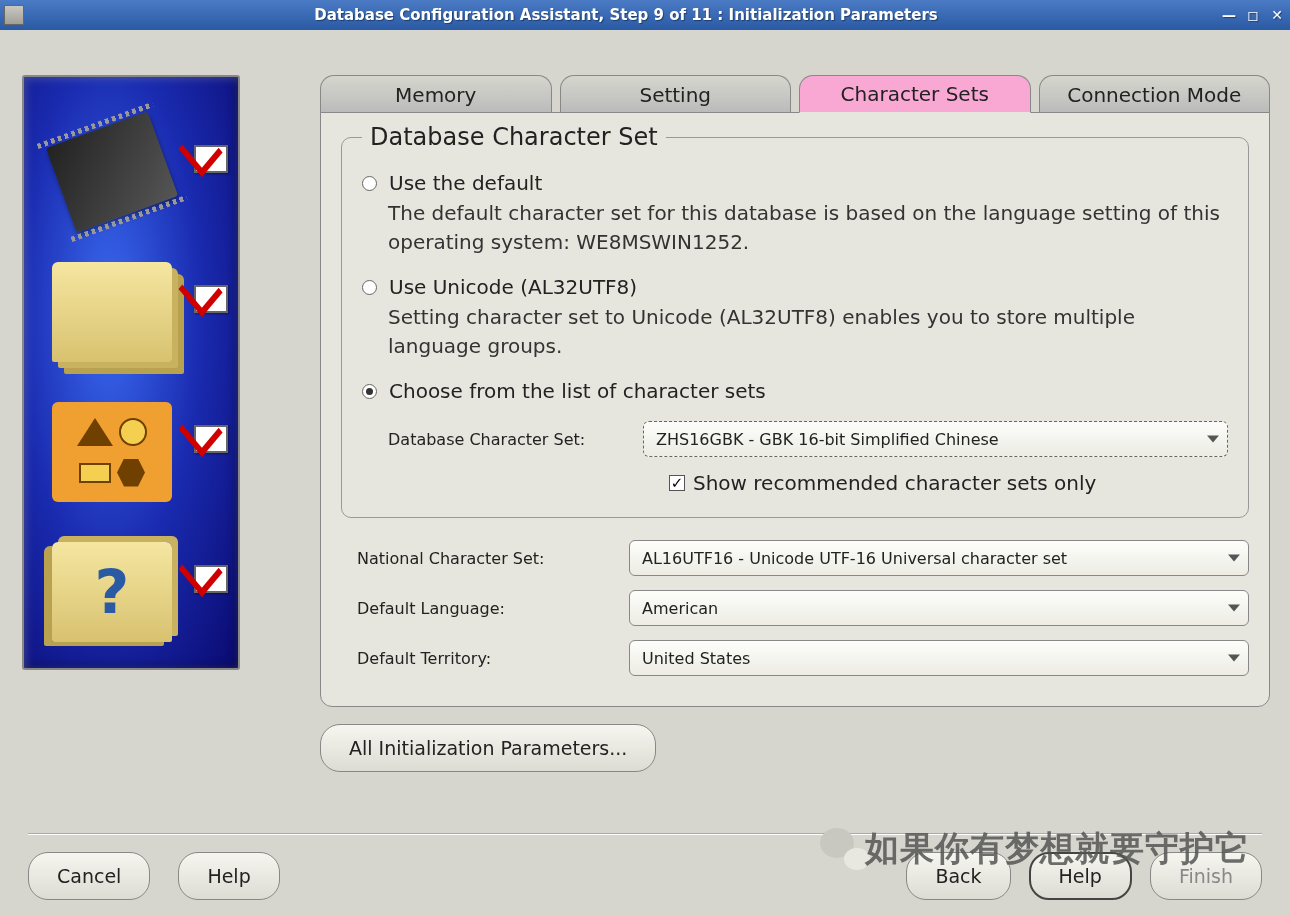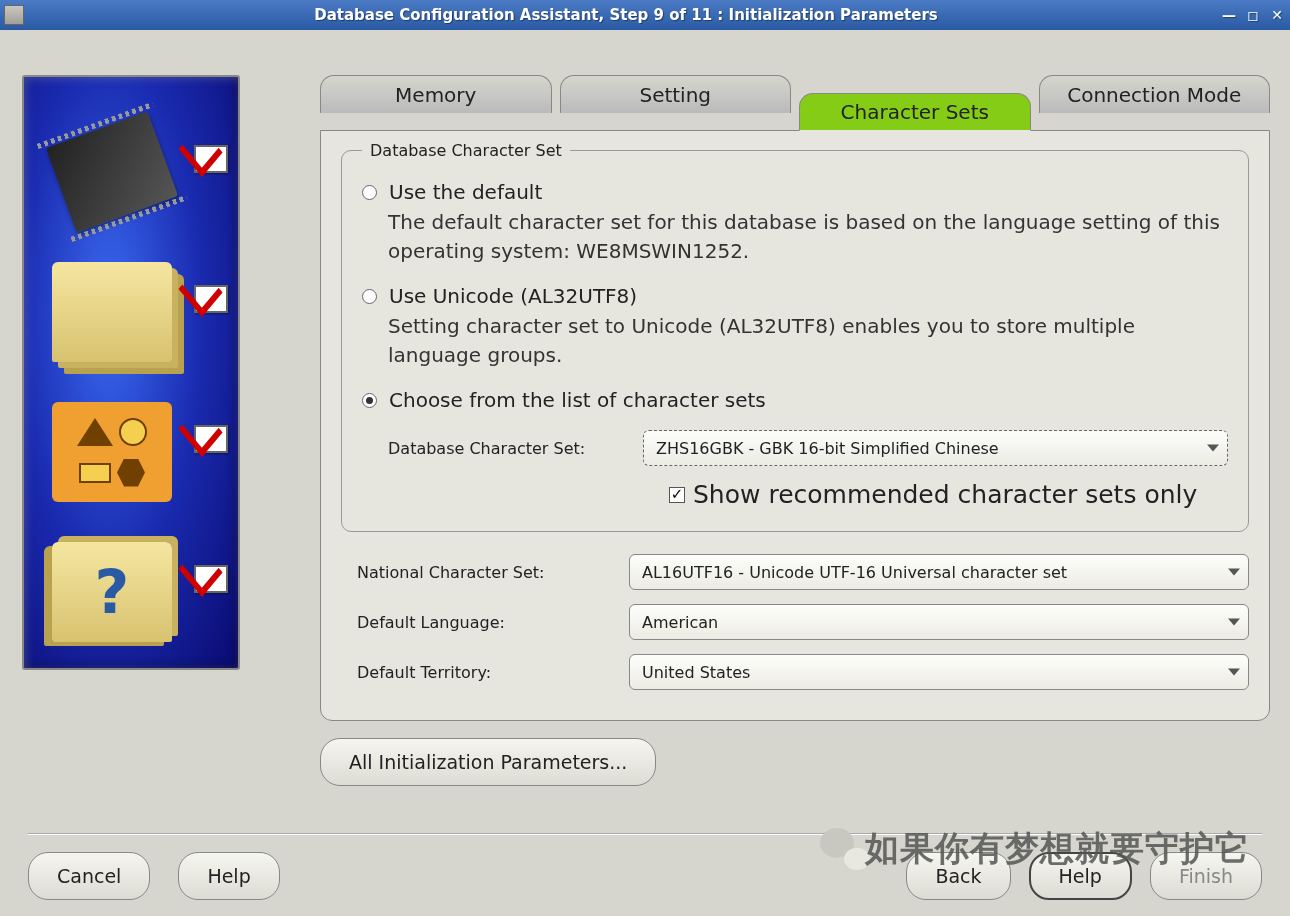--- a/index.html
+++ b/index.html
@@ -116,45 +116,44 @@
     height: 38px;
     background: linear-gradient(to bottom,#d6d6ce,#bababa);
     border: 1px solid #888;
     border-bottom: none;
     border-radius: 14px 14px 0 0;
     display:flex;align-items:center;justify-content:center;
     font-size:20px;
     cursor:pointer;
   }
   .tab.active {
-    background: #84cc16;
+    background: #f9a8d4;
     font-weight: normal;
     position:relative;
     z-index:2;
     border-bottom: 1px solid #e6e6de;
-    margin-top: 18px;
   }
   .tab-panel {
     background:#e6e6de;
     border:1px solid #888;
     border-radius: 0 0 12px 12px;
     padding: 10px 20px 16px 20px;
     position:relative;
     top:-1px;
   }
 
   fieldset.groupbox {
     border:1px solid #999;
     border-radius:10px;
     padding: 18px 20px 22px 20px;
     margin:0;
   }
   fieldset.groupbox legend {
     padding: 0 8px;
-    font-size:16px;
+    font-size:24px;
   }
 
   .radio-row {
     display:flex; align-items:center; gap:12px;
     margin: 2px 0 4px 0;
     font-size:20px;
   }
   .radio {
     width:15px;height:15px;border:1px solid #666;border-radius:50%;
     background:#fff;display:inline-flex;align-items:center;justify-content:center;
@@ -186,21 +185,21 @@
     cursor:pointer;
   }
   .select.dotted { border:1px dashed #666; }
   .select .chev {
     position:absolute; right:8px; top:50%; transform:translateY(-50%);
     width:0;height:0;border-left:6px solid transparent;border-right:6px solid transparent;border-top:7px solid #555;
   }
   .checkbox-row {
     display:flex;align-items:center;gap:8px;
     margin: 12px 0 0 0;
-    font-size:25px;
+    font-size:20px;
   }
   .checkbox {
     width:16px;height:16px;border:1px solid #555;background:#fff;
     display:inline-flex;align-items:center;justify-content:center;
     cursor:pointer;
   }
   .checkbox.checked::after{content:"✓";font-size:15px;color:#000;font-weight:bold;line-height:1;}
 
   .lower-fields { margin: 22px 0 0 16px; }
   .lower-fields .field-row .lbl{ width:272px; }

